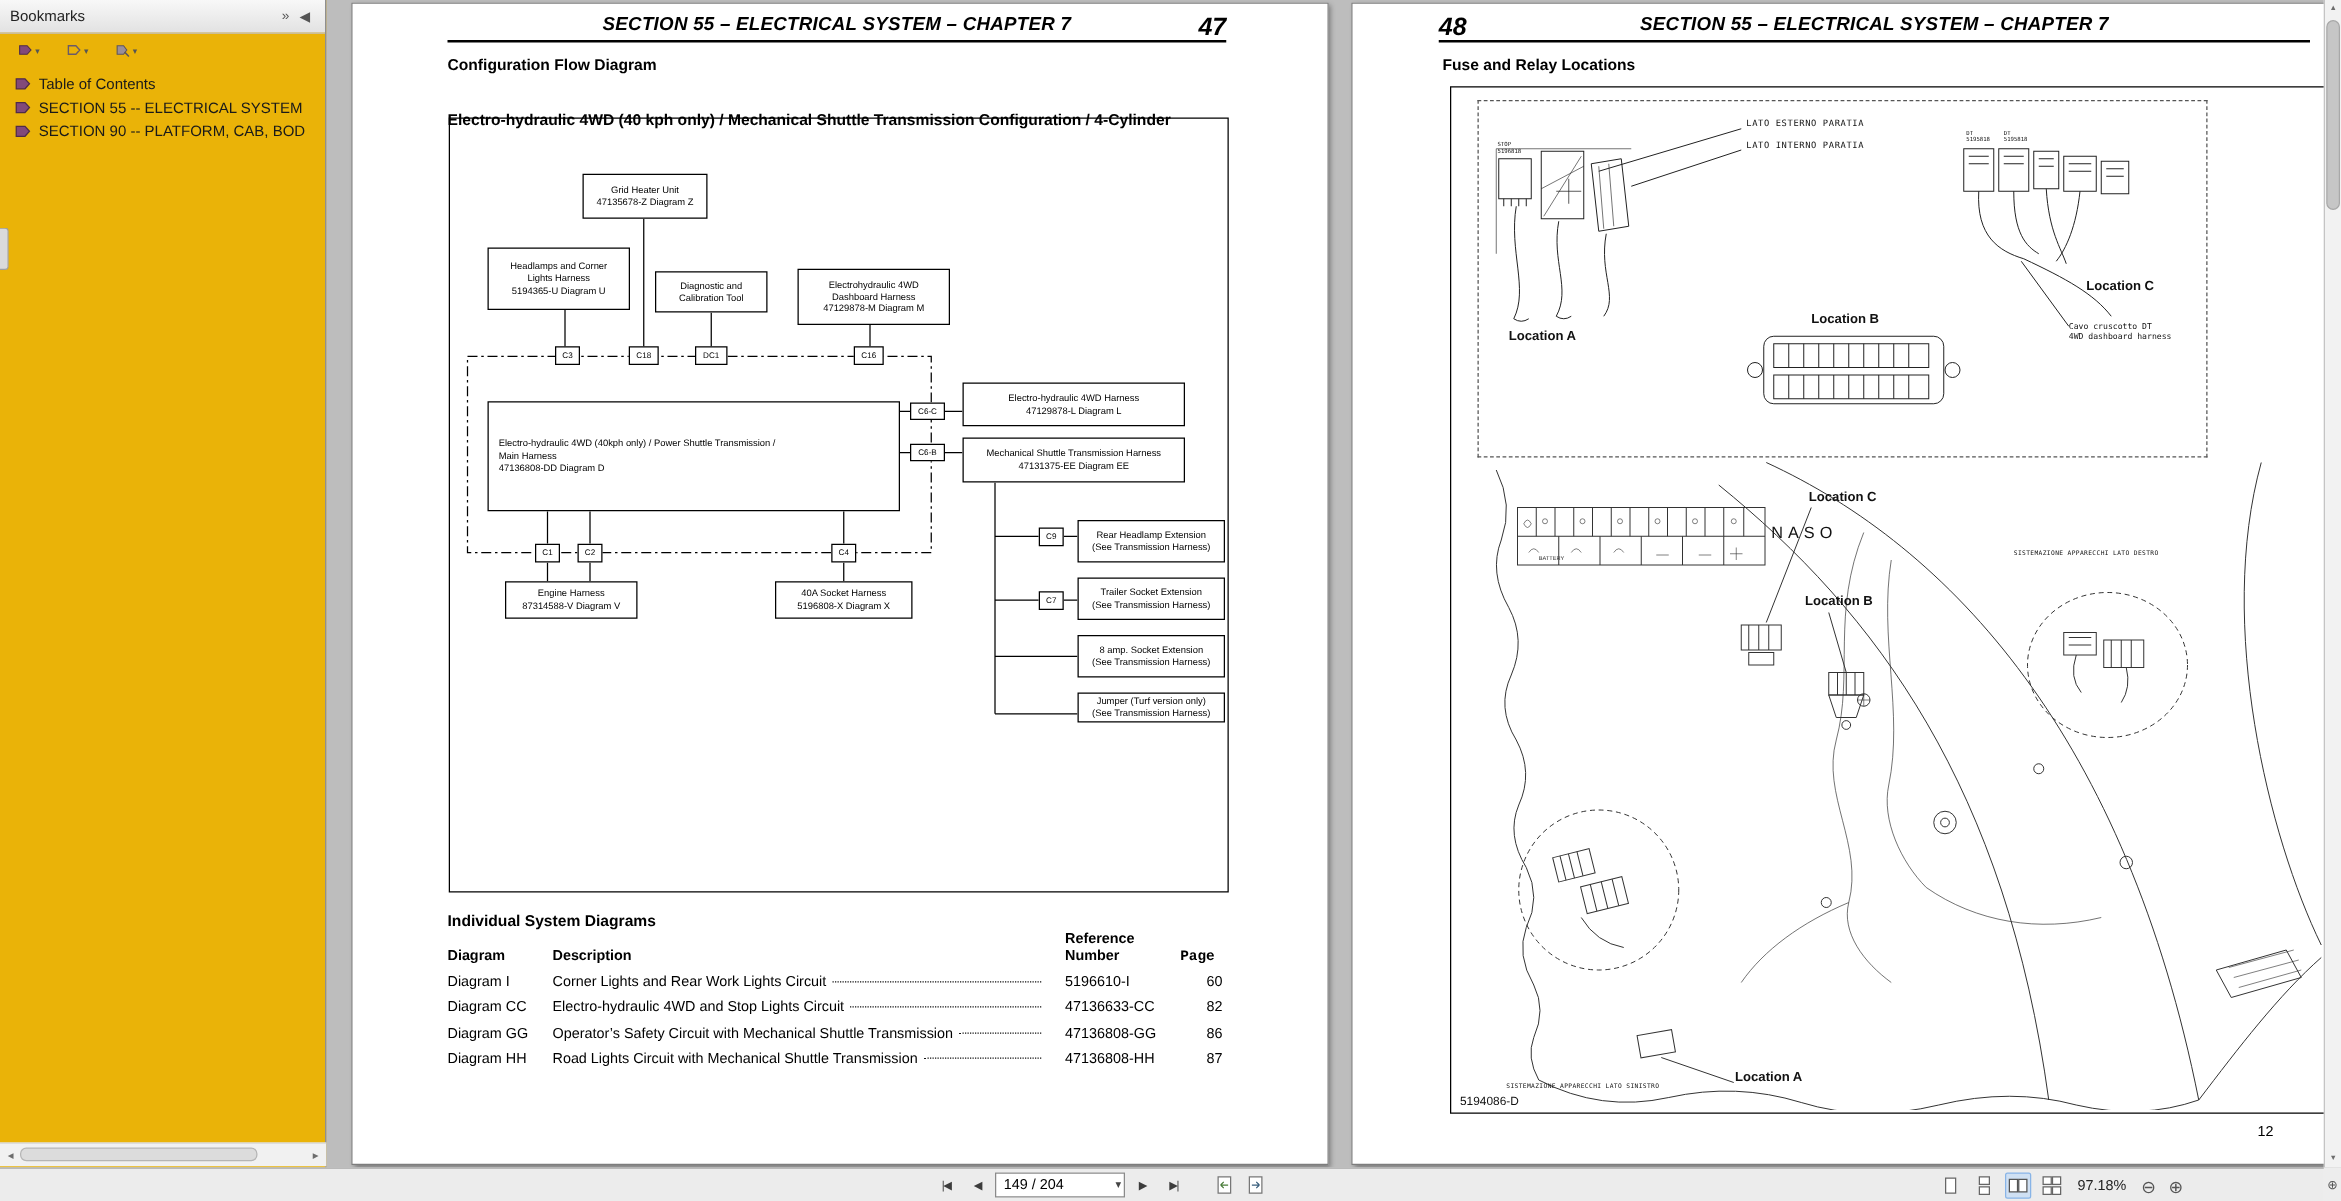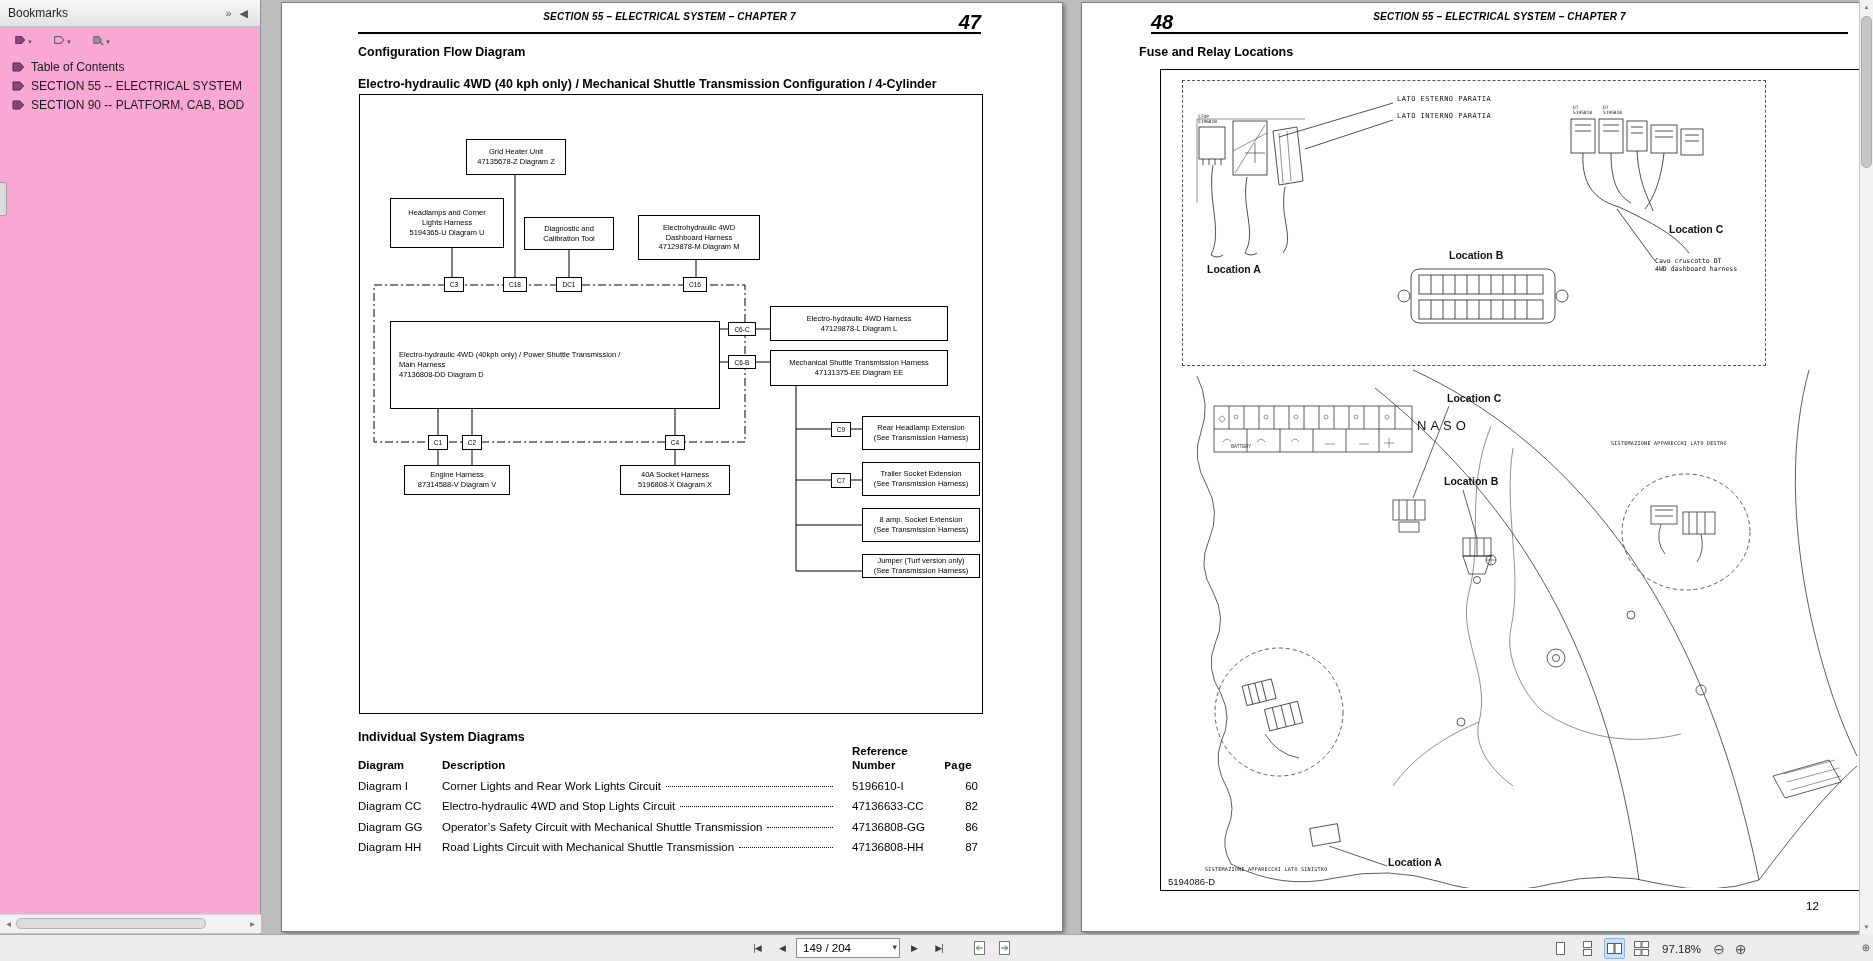--- a/index.html
+++ b/index.html
@@ -1,40 +1,40 @@
 <!DOCTYPE html>
 <html><head>
 <meta charset="utf-8">
 <style>
   html,body{margin:0;padding:0;}
   body{font-family:"Liberation Sans",sans-serif;background:#bdbdbd;}
   #app{position:relative;width:1873px;height:961px;overflow:hidden;background:#bdbdbd;}
   .abs{position:absolute;}
 
   
-  #sidebar{position:absolute;left:0;top:0;width:261px;height:934px;background:#f9a8d4;border-right:1px solid #8f8f8f;box-sizing:border-box;}
+  #sidebar{position:absolute;left:0;top:0;width:261px;height:934px;background:#eab308;border-right:1px solid #8f8f8f;box-sizing:border-box;}
   #sb-header{position:absolute;left:0;top:0;right:0;height:27px;background:linear-gradient(#f8f8f8,#e2e2e2);border-bottom:1px solid #c2c2c2;display:flex;align-items:center;padding:0 8px;box-sizing:border-box;font-size:12px;color:#222;}
   #sb-header .spacer{flex:1;}
   .hdr-ic{color:#555;font-size:11px;padding:0 4px;cursor:default;}
   #sb-toolbar{position:absolute;left:0;top:27px;right:0;height:28px;display:flex;align-items:center;gap:9px;padding:0 8px;}
   .sb-btn{width:30px;height:22px;display:flex;align-items:center;justify-content:center;gap:2px;border:1px solid transparent;border-radius:2px;background:transparent;padding:0;}
   .caret{font-size:7px;color:#555;line-height:1;}
   #sb-list{position:absolute;left:0;top:57px;right:0;}
   .sb-item{display:flex;align-items:center;gap:6px;height:19px;padding-left:11px;font-size:12px;color:#1a1a1a;white-space:nowrap;overflow:hidden;cursor:default;}
   .sb-item .ic{display:flex;flex:0 0 auto;}
   #sb-hscroll{position:absolute;left:0;top:914px;width:261px;height:19px;background:#f1f1f1;border-top:1px solid #d6d6d6;box-sizing:border-box;}
   .hs-arrow{position:absolute;top:2px;width:13px;height:13px;font-size:6px;color:#6d6d6d;display:flex;align-items:center;justify-content:center;}
   .hs-thumb{position:absolute;left:16px;top:3px;width:190px;height:11px;background:#dcdcdc;border:1px solid #b5b5b5;border-radius:5px;box-sizing:border-box;}
   #left-grabber{position:absolute;left:0;top:182px;width:7px;height:34px;background:#dadada;border:1px solid #9f9f9f;border-left:none;border-radius:0 3px 3px 0;box-sizing:border-box;}
 
   
   .page{position:absolute;top:2px;background:#fff;border:1px solid #7d7d7d;box-shadow:2px 2px 4px rgba(0,0,0,.35);box-sizing:border-box;color:#000;}
   #page47{left:281px;width:782px;height:930px;}
   #page48{left:1081px;width:780px;height:930px;}
-  .pg-title{position:absolute;font-style:italic;font-weight:bold;font-size:10px;text-align:center;letter-spacing:.2px;}
+  .pg-title{position:absolute;font-style:italic;font-weight:bold;font-size:15px;text-align:center;letter-spacing:.2px;}
   .pg-num{position:absolute;font-style:italic;font-weight:bold;font-size:20px;}
   .pg-rule{position:absolute;height:2px;background:#000;}
   .h-sec{position:absolute;font-weight:bold;font-size:12.5px;}
 
   
   #flow{position:absolute;left:77px;top:91px;width:622px;height:618px;border:1px solid #000;}
   .fb{position:absolute;border:1px solid #000;background:#fff;font-size:7.5px;line-height:1.3;display:flex;align-items:center;justify-content:center;text-align:center;white-space:pre-line;box-sizing:border-box;padding:1px 2px;}
   .fb.ta-l{justify-content:flex-start;text-align:left;padding:6px 8px;}
   .fc{position:absolute;border:1px solid #000;background:#fff;font-size:6.5px;display:flex;align-items:center;justify-content:center;box-sizing:border-box;}
 
@@ -148,21 +148,21 @@
       <span class="hs-arrow" style="right:2px;">▶</span>
     </div>
   </aside>
   <div id="left-grabber"></div>
 
   <div class="page" id="page47">
     <div class="pg-title" style="left:76px;top:8px;width:623px;">SECTION 55 – ELECTRICAL SYSTEM – CHAPTER 7</div>
     <div class="pg-num" style="left:76px;top:8px;width:623px;text-align:right;">47</div>
     <div class="pg-rule" style="left:76px;top:29px;width:623px;"></div>
     <div class="h-sec" style="left:76px;top:42px;">Configuration Flow Diagram</div>
-    <div class="h-sec" style="left:76px;top:74px;">Electro-hydraulic 4WD (40 kph only) /  Mechanical Shuttle Transmission Configuration / 4-Cylinder</div>
+    <div class="h-sec" style="left:76px;top:86px;">Electro-hydraulic 4WD (40 kph only) /  Mechanical Shuttle Transmission Configuration / 4-Cylinder</div>
 
     <div id="flow">
       <svg class="abs" style="left:0;top:0;" width="620" height="616" viewBox="0 0 620 616">
         <g stroke="#000" stroke-width="1" fill="none">
           <rect x="14" y="190" width="371" height="157" stroke-dasharray="8,3,2,3"></rect>
           <path d="M92,153 V190"></path>
           <path d="M155,80 V190"></path>
           <path d="M209,155 V190"></path>
           <path d="M336,165 V190"></path>
           <path d="M78,314 V340 M78,355 V370"></path>
@@ -264,21 +264,21 @@
         <div class="c3">47136808-HH</div>
         <div class="c4">87</div>
       </div>
     </div>
   </div>
 
   <div class="page" id="page48">
     <div class="pg-num" style="left:69px;top:8px;">48</div>
     <div class="pg-title" style="left:69px;top:8px;width:697px;">SECTION 55 – ELECTRICAL SYSTEM – CHAPTER 7</div>
     <div class="pg-rule" style="left:69px;top:29px;width:697px;"></div>
-    <div class="h-sec" style="left:57px;top:42px;">Fuse and Relay Locations</div>
+    <div class="h-sec" style="left:72px;top:42px;">Fuse and Relay Locations</div>
 
     <div id="outer-box">
 
       <svg class="abs" style="left:0;top:0;" width="699" height="818" viewBox="0 0 699 818">
         <g stroke="#333" stroke-width="0.8" fill="none">
 
           <rect x="53" y="336" width="198" height="46"></rect>
           <path d="M53,359 H251"></path>
           <path d="M68,336 V359 M83,336 V359 M98,336 V359 M113,336 V359 M128,336 V359 M143,336 V359 M158,336 V359 M173,336 V359 M188,336 V359 M203,336 V359 M218,336 V359 M234,336 V359"></path>
           <path d="M86,359 V382 M119,359 V382 M152,359 V382 M185,359 V382 M218,359 V382"></path>

